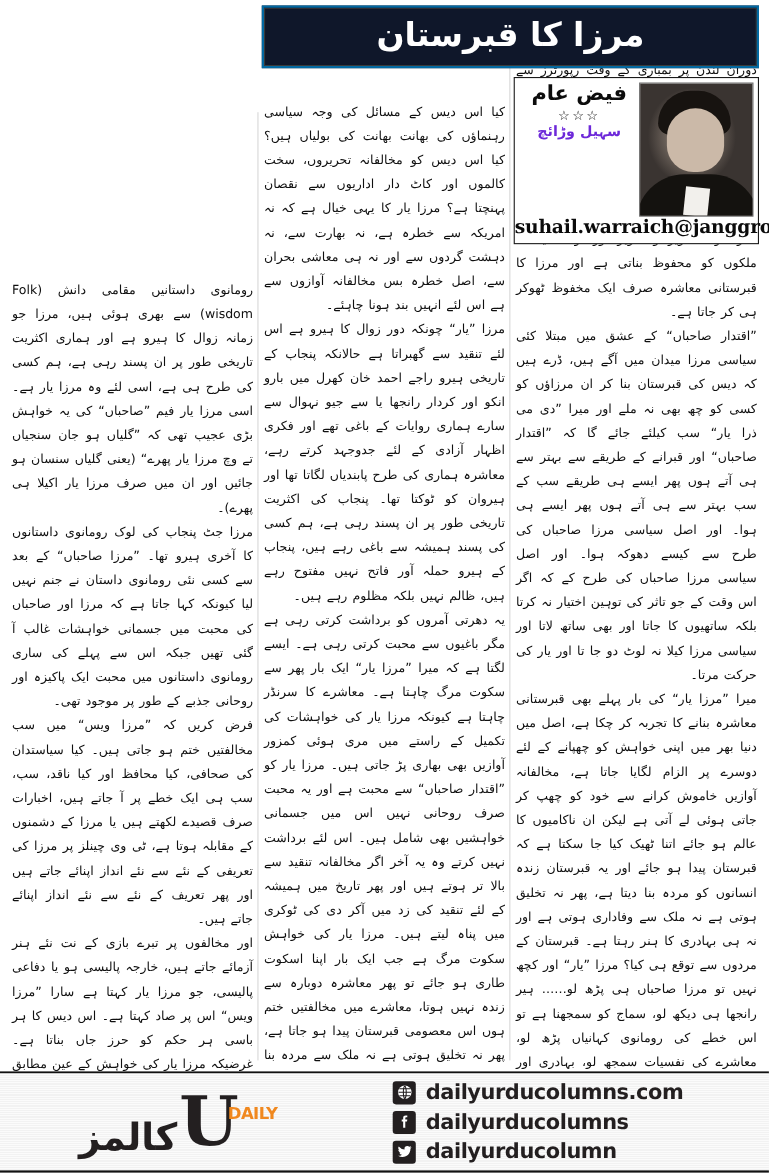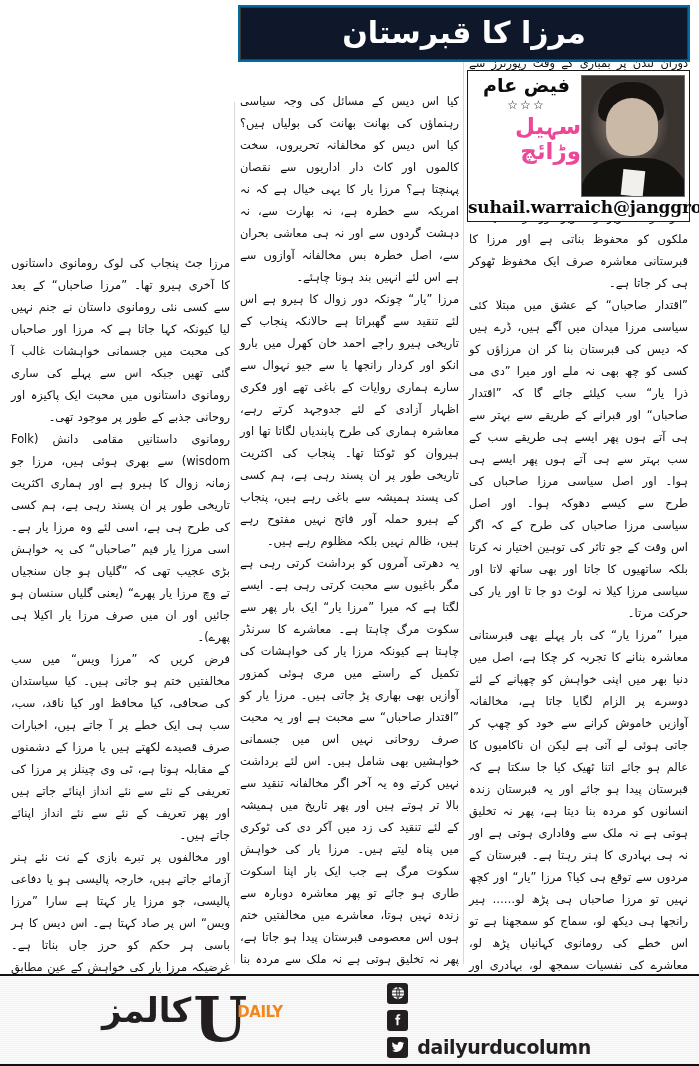--- a/index.html
+++ b/index.html
@@ -164,23 +164,23 @@
     color: #0c0c0c;
     line-height: 1.1;
   }
   .byline-stars {
     font-size: 12px;
     letter-spacing: 2px;
     color: #111111;
     line-height: 1;
   }
   .byline-author {
-    font-size: 23px;
-    font-weight: 700;
-    color: #ec4899;
+    font-size: 13px;
+    font-weight: 700;
+    color: #6d28d9;
     line-height: 1.1;
   }
   .byline-email {
     position: absolute;
     left: 0;
     right: 0;
     bottom: 4px;
     text-align: center;
     font-family: "DejaVu Serif", "Liberation Serif", serif;
     font-size: 17px;
@@ -238,21 +238,21 @@
     align-items: center;
     justify-content: center;
     gap: 22px;
     direction: ltr;
   }
 
   
   .brand {
     display: flex;
     flex-direction: row;
-    align-items: flex-start;
+    align-items: flex-end;
     gap: 2px;
     direction: ltr;
   }
   .brand-wordmark {
     position: relative;
     width: 172px;
     height: 62px;
   }
   .brand-u {
     position: absolute;
@@ -348,22 +348,22 @@
       <div class="body-text">
         <p>کیا اس دیس کے مسائل کی وجہ سیاسی رہنماؤں کی بھانت بھانت کی بولیاں ہیں؟ کیا اس دیس کو مخالفانہ تحریروں، سخت کالموں اور کاٹ دار اداریوں سے نقصان پہنچتا ہے؟ مرزا یار کا یہی خیال ہے کہ نہ امریکہ سے خطرہ ہے، نہ بھارت سے، نہ دہشت گردوں سے اور نہ ہی معاشی بحران سے، اصل خطرہ بس مخالفانہ آوازوں سے ہے اس لئے انہیں بند ہونا چاہئے۔</p>
         <p>مرزا ”یار“ چونکہ دور زوال کا ہیرو ہے اس لئے تنقید سے گھبراتا ہے حالانکہ پنجاب کے تاریخی ہیرو راجے احمد خان کھرل میں بارو انکو اور کردار رانجھا یا سے جیو نہوال سے سارے ہماری روایات کے باغی تھے اور فکری اظہار آزادی کے لئے جدوجہد کرتے رہے، معاشرہ ہماری کی طرح پابندیاں لگاتا تھا اور ہیروان کو ٹوکتا تھا۔ پنجاب کی اکثریت تاریخی طور پر ان پسند رہی ہے، ہم کسی کی پسند ہمیشہ سے باغی رہے ہیں، پنجاب کے ہیرو حملہ آور فاتح نہیں مفتوح رہے ہیں، ظالم نہیں بلکہ مظلوم رہے ہیں۔</p>
         <p>یہ دھرتی آمروں کو برداشت کرتی رہی ہے مگر باغیوں سے محبت کرتی رہی ہے۔ ایسے لگتا ہے کہ میرا ”مرزا یار“ ایک بار پھر سے سکوت مرگ چاہتا ہے۔ معاشرے کا سرنڈر چاہتا ہے کیونکہ مرزا یار کی خواہشات کی تکمیل کے راستے میں مری ہوئی کمزور آوازیں بھی بھاری پڑ جاتی ہیں۔ مرزا یار کو ”اقتدار صاحباں“ سے محبت ہے اور یہ محبت صرف روحانی نہیں اس میں جسمانی خواہشیں بھی شامل ہیں۔ اس لئے برداشت نہیں کرتے وہ یہ آخر اگر مخالفانہ تنقید سے بالا تر ہوتے ہیں اور پھر تاریخ میں ہمیشہ کے لئے تنقید کی زد میں آکر دی کی ٹوکری میں پناہ لیتے ہیں۔ مرزا یار کی خواہش سکوت مرگ ہے جب ایک بار اپنا اسکوت طاری ہو جائے تو پھر معاشرہ دوبارہ سے زندہ نہیں ہوتا، معاشرے میں مخالفتیں ختم ہوں اس معصومی قبرستان پیدا ہو جاتا ہے، پھر نہ تخلیق ہوتی ہے نہ ملک سے مردہ بنا دیتا ہے، پھر نہ تخلیق ہوتی ہے۔</p>
       </div>
     </div>
 
     <div class="col col-right">
       <div class="spacer-byline"></div>
       <div class="body-text">
+        <p>رومانوی داستانیں مقامی دانش (Folk wisdom) سے بھری ہوئی ہیں، مرزا جو زمانہ زوال کا ہیرو ہے اور ہماری اکثریت تاریخی طور پر ان پسند رہی ہے، ہم کسی کی طرح ہی ہے، اسی لئے وہ مرزا یار ہے۔ اسی مرزا یار فیم ”صاحباں“ کی یہ خواہش بڑی عجیب تھی کہ ”گلیاں ہو جان سنجیاں تے وچ مرزا یار پھرے“ (یعنی گلیاں سنسان ہو جائیں اور ان میں صرف مرزا یار اکیلا ہی پھرے)۔</p>
         <p>مرزا جٹ پنجاب کی لوک رومانوی داستانوں کا آخری ہیرو تھا۔ ”مرزا صاحباں“ کے بعد سے کسی نئی رومانوی داستان نے جنم نہیں لیا کیونکہ کہا جاتا ہے کہ مرزا اور صاحباں کی محبت میں جسمانی خواہشات غالب آ گئی تھیں جبکہ اس سے پہلے کی ساری رومانوی داستانوں میں محبت ایک پاکیزہ اور روحانی جذبے کے طور پر موجود تھی۔</p>
-        <p>رومانوی داستانیں مقامی دانش (Folk wisdom) سے بھری ہوئی ہیں، مرزا جو زمانہ زوال کا ہیرو ہے اور ہماری اکثریت تاریخی طور پر ان پسند رہی ہے، ہم کسی کی طرح ہی ہے، اسی لئے وہ مرزا یار ہے۔ اسی مرزا یار فیم ”صاحباں“ کی یہ خواہش بڑی عجیب تھی کہ ”گلیاں ہو جان سنجیاں تے وچ مرزا یار پھرے“ (یعنی گلیاں سنسان ہو جائیں اور ان میں صرف مرزا یار اکیلا ہی پھرے)۔</p>
         <p>فرض کریں کہ ”مرزا ویس“ میں سب مخالفتیں ختم ہو جاتی ہیں۔ کیا سیاستدان کی صحافی، کیا محافظ اور کیا ناقد، سب، سب ہی ایک خطے پر آ جاتے ہیں، اخبارات صرف قصیدے لکھتے ہیں یا مرزا کے دشمنوں کے مقابلہ ہوتا ہے، ٹی وی چینلز پر مرزا کی تعریفی کے نئے سے نئے انداز اپنائے جاتے ہیں اور پھر تعریف کے نئے سے نئے انداز اپنائے جاتے ہیں۔</p>
         <p>اور مخالفوں پر تبرے بازی کے نت نئے ہنر آزمائے جاتے ہیں، خارجہ پالیسی ہو یا دفاعی پالیسی، جو مرزا یار کہتا ہے سارا ”مرزا ویس“ اس پر صاد کہتا ہے۔ اس دیس کا ہر باسی ہر حکم کو حرز جاں بناتا ہے۔ غرضیکہ مرزا یار کی خواہش کے عین مطابق شہر خموشاں کا سا منظر ہے۔ ہر طرف خاموشی ہے، دیس سائیں سائیں کر رہا ہے اور مرزا یار اکیلا ہی سنسان گلیوں میں گھوم رہا ہے۔ کیا ایسا</p>
       </div>
     </div>
   </div>
 
   <div class="headline-plate">
     <span class="headline-text">مرزا کا قبرستان</span>
   </div>
 
@@ -396,28 +396,30 @@
 
     <div class="social-list">
 
       <div class="social-row">
         <span class="social-icon">
           <svg width="14" height="14" viewBox="0 0 16 16" aria-hidden="true">
             <circle cx="8" cy="8" r="7" fill="#ffffff"></circle>
             <path d="M8 1.2c-2 2-2 11.6 0 13.6M8 1.2c2 2 2 11.6 0 13.6M1.4 8h13.2M2.4 4.4h11.2M2.4 11.6h11.2" stroke="#231f20" stroke-width="1.1" fill="none"></path>
           </svg>
         </span>
+        <span class="social-label">dailyurducolumns.com</span>
       </div>
 
       <div class="social-row">
         <span class="social-icon">
           <svg width="14" height="14" viewBox="0 0 16 16" aria-hidden="true">
             <path d="M10.6 3.1H9.3c-.5 0-.8.3-.8.9v1.4h2.1l-.3 2.1H8.5V14H6.3V7.5H4.8V5.4h1.5V3.8C6.3 2.2 7.2 1.3 8.9 1.3h1.7z" fill="#ffffff"></path>
           </svg>
         </span>
+        <span class="social-label">dailyurducolumns</span>
       </div>
 
       <div class="social-row">
         <span class="social-icon">
           <svg width="14" height="14" viewBox="0 0 16 16" aria-hidden="true">
             <path d="M15 3.3c-.5.25-1.1.42-1.7.5.6-.37 1.07-.95 1.3-1.65-.57.34-1.2.58-1.87.71A2.93 2.93 0 0 0 10.6 2a2.93 2.93 0 0 0-2.93 2.93c0 .23.03.45.08.66A8.3 8.3 0 0 1 1.7 2.52a2.93 2.93 0 0 0 .9 3.91 2.9 2.9 0 0 1-1.32-.37v.04c0 1.42 1 2.6 2.34 2.87a2.9 2.9 0 0 1-1.32.05 2.94 2.94 0 0 0 2.74 2.04A5.9 5.9 0 0 1 1 12.28a8.3 8.3 0 0 0 4.5 1.32c5.4 0 8.36-4.48 8.36-8.36l-.01-.38A5.9 5.9 0 0 0 15 3.3z" fill="#ffffff"></path>
           </svg>
         </span>
         <span class="social-label">dailyurducolumn</span>
       </div>

